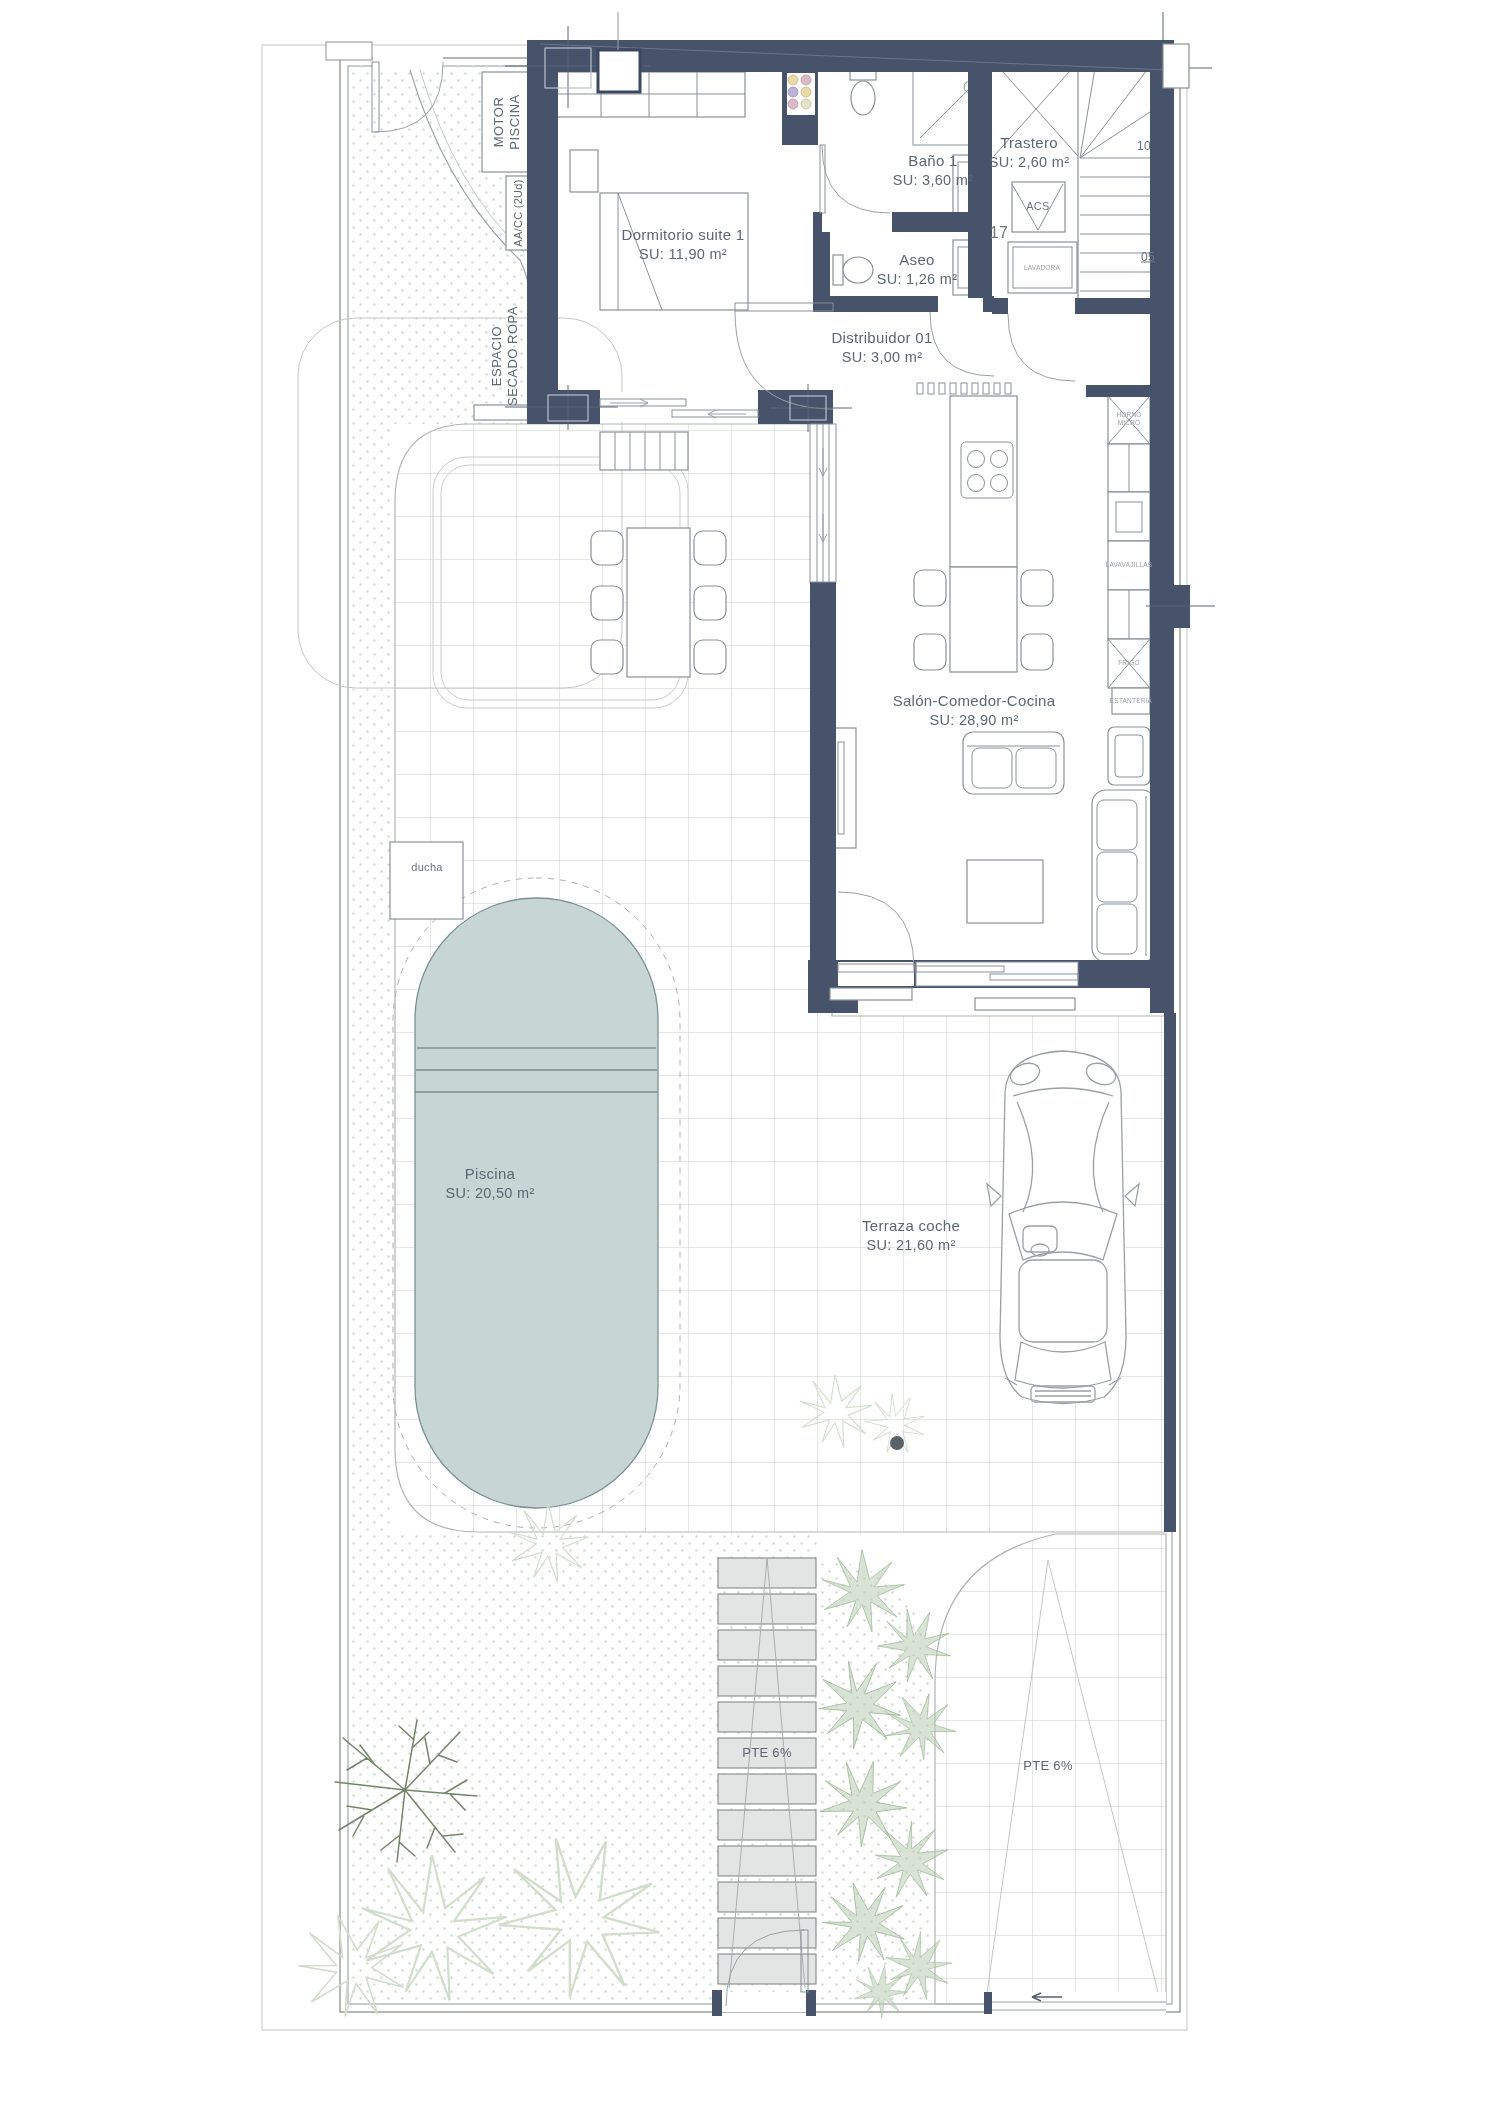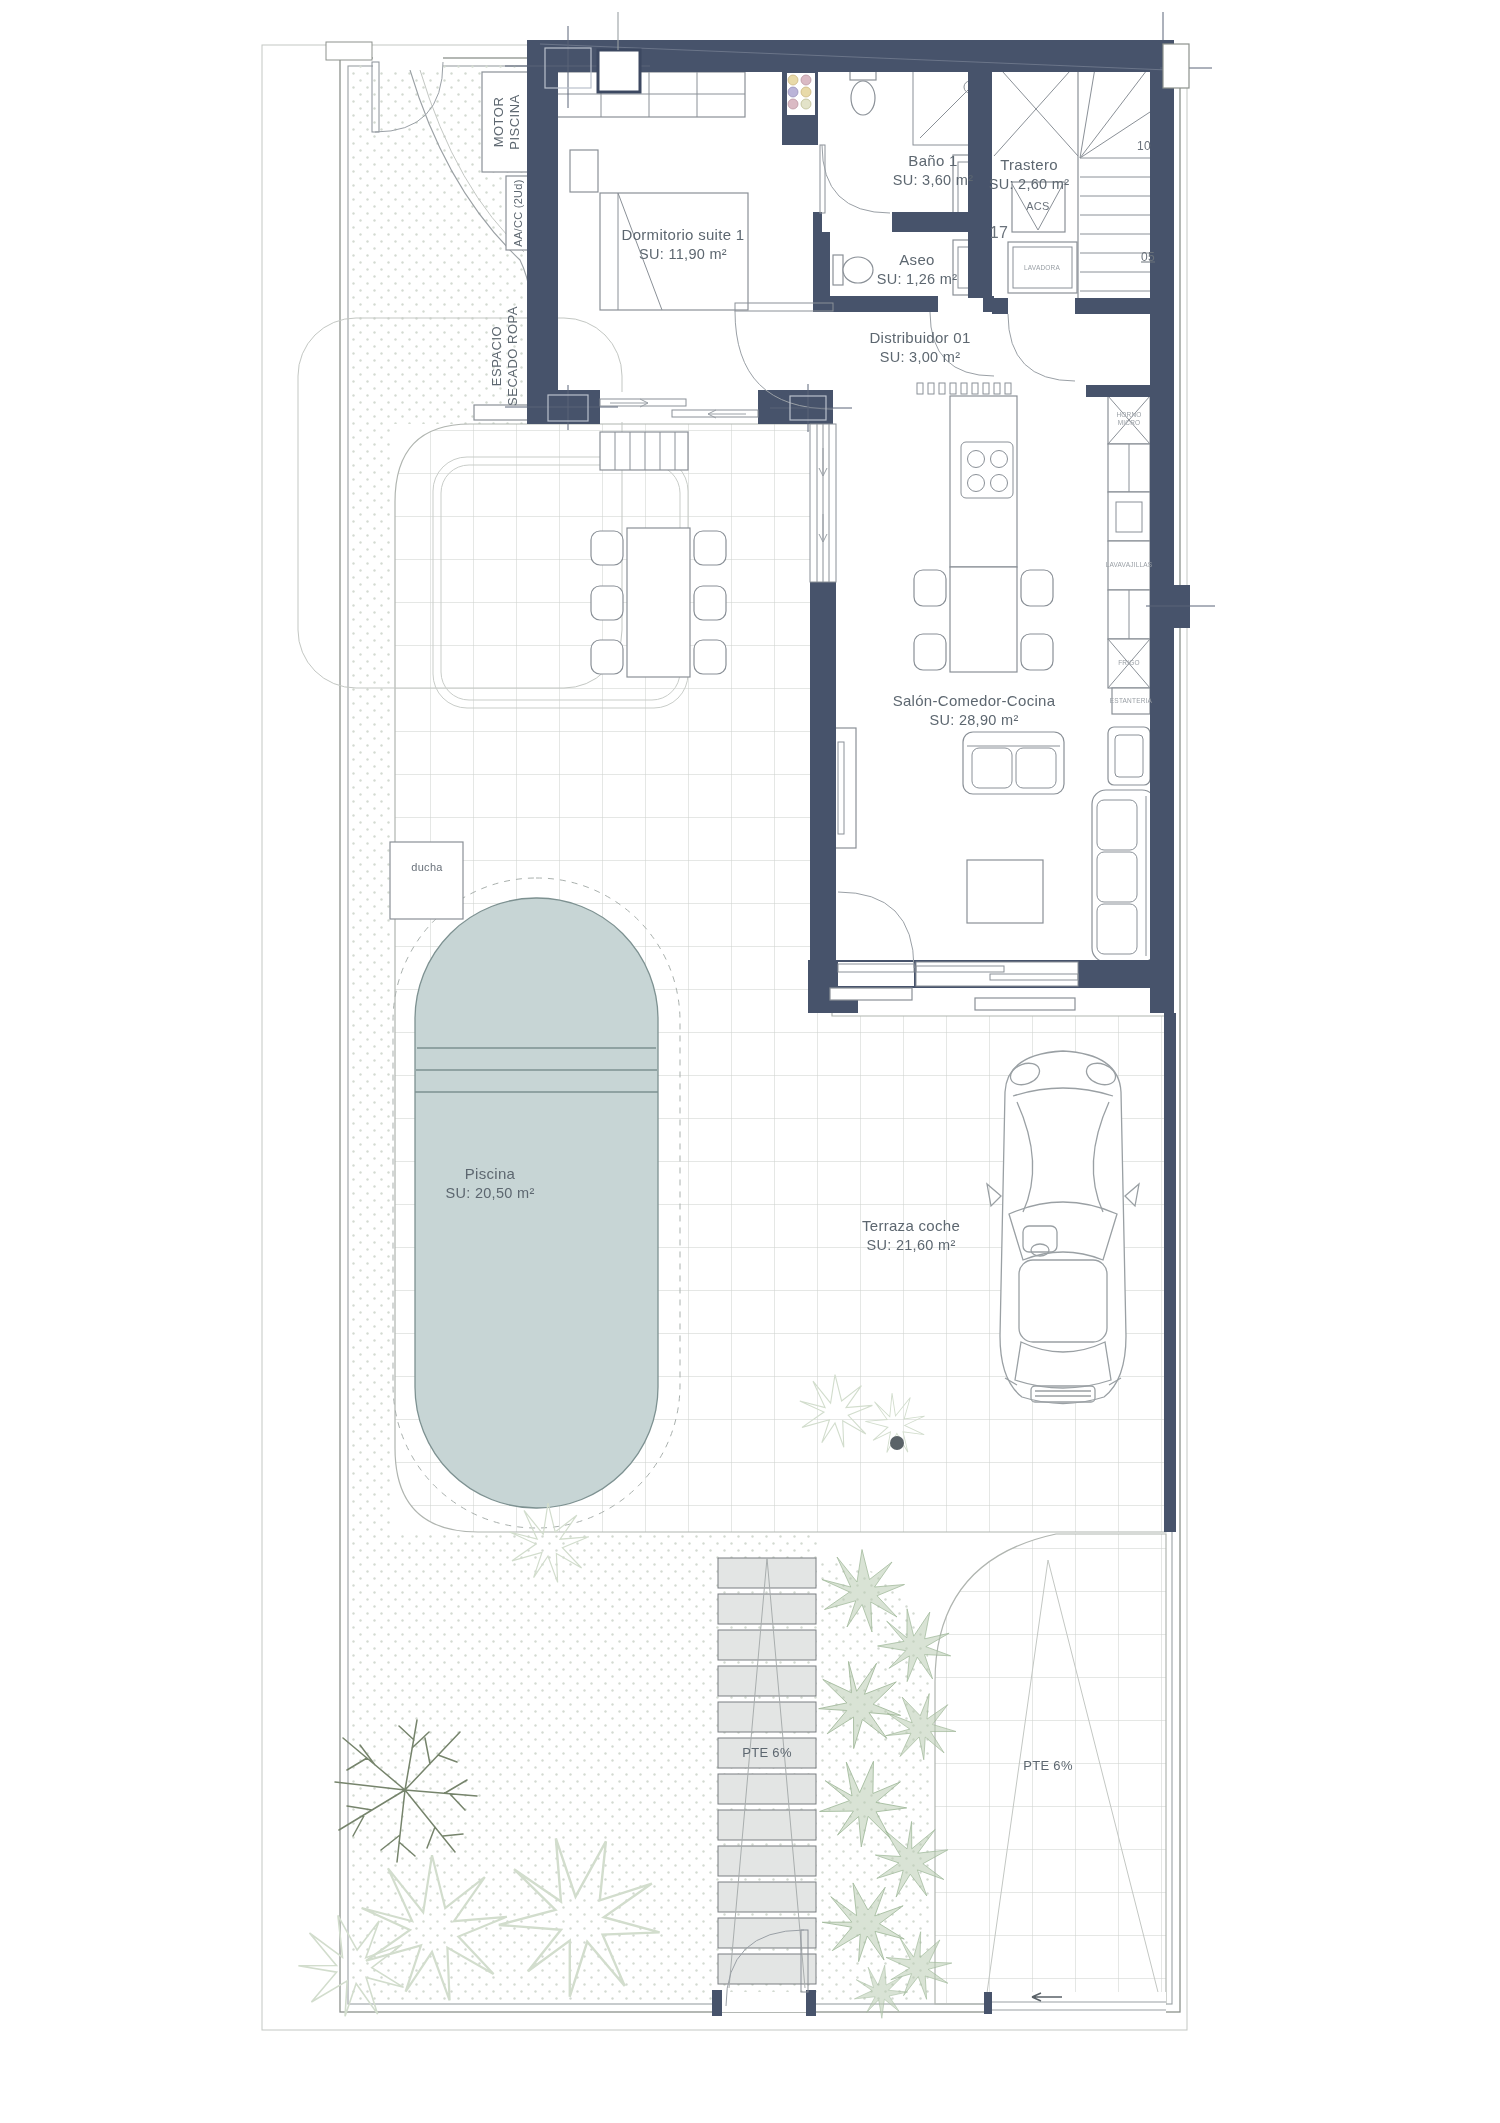--- a/index.html
+++ b/index.html
@@ -353,29 +353,29 @@
 </svg>
 
 <div class="lbl" style="left:683px;top:244px;align-items:center;">
   <span>Dormitorio suite 1</span>
   <span class="sub">SU: 11,90 m²</span>
 </div>
 <div class="lbl" style="left:933px;top:170px;">
   <span>Baño 1</span>
   <span class="sub">SU: 3,60 m²</span>
 </div>
-<div class="lbl" style="left:1029px;top:174px;">
+<div class="lbl" style="left:1029px;top:152px;">
   <span>Trastero</span>
   <span class="sub">SU: 2,60 m²</span>
 </div>
 <div class="lbl" style="left:917px;top:269px;justify-content:center;">
   <span>Aseo</span>
   <span class="sub">SU: 1,26 m²</span>
 </div>
-<div class="lbl" style="left:920px;top:347px;">
+<div class="lbl" style="left:882px;top:347px;">
   <span>Distribuidor 01</span>
   <span class="sub">SU: 3,00 m²</span>
 </div>
 <div class="lbl" style="left:974px;top:710px;">
   <span>Salón-Comedor-Cocina</span>
   <span class="sub">SU: 28,90 m²</span>
 </div>
 <div class="lbl" style="left:490px;top:1183px;">
   <span>Piscina</span>
   <span class="sub">SU: 20,50 m²</span>

